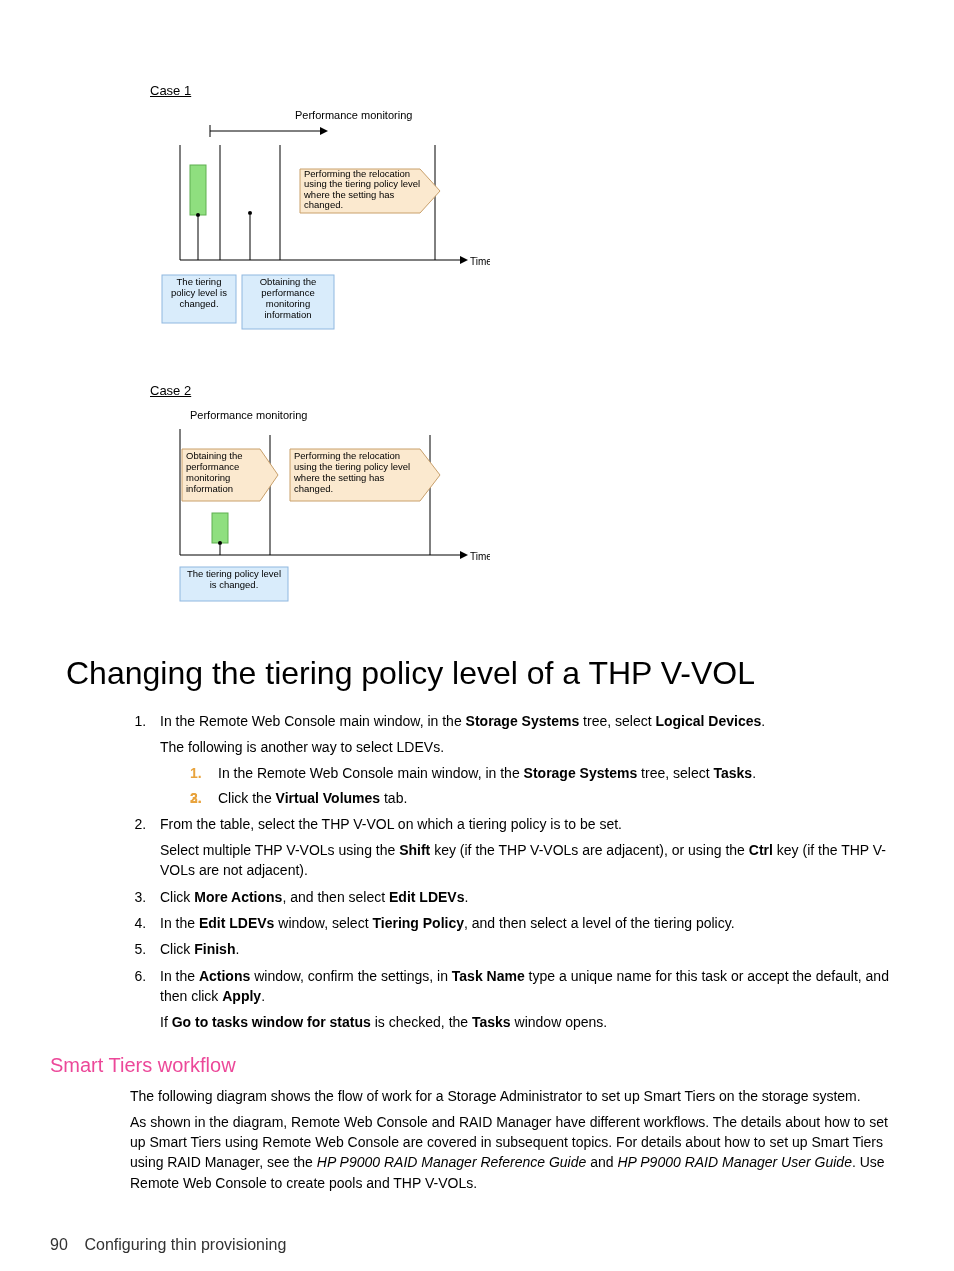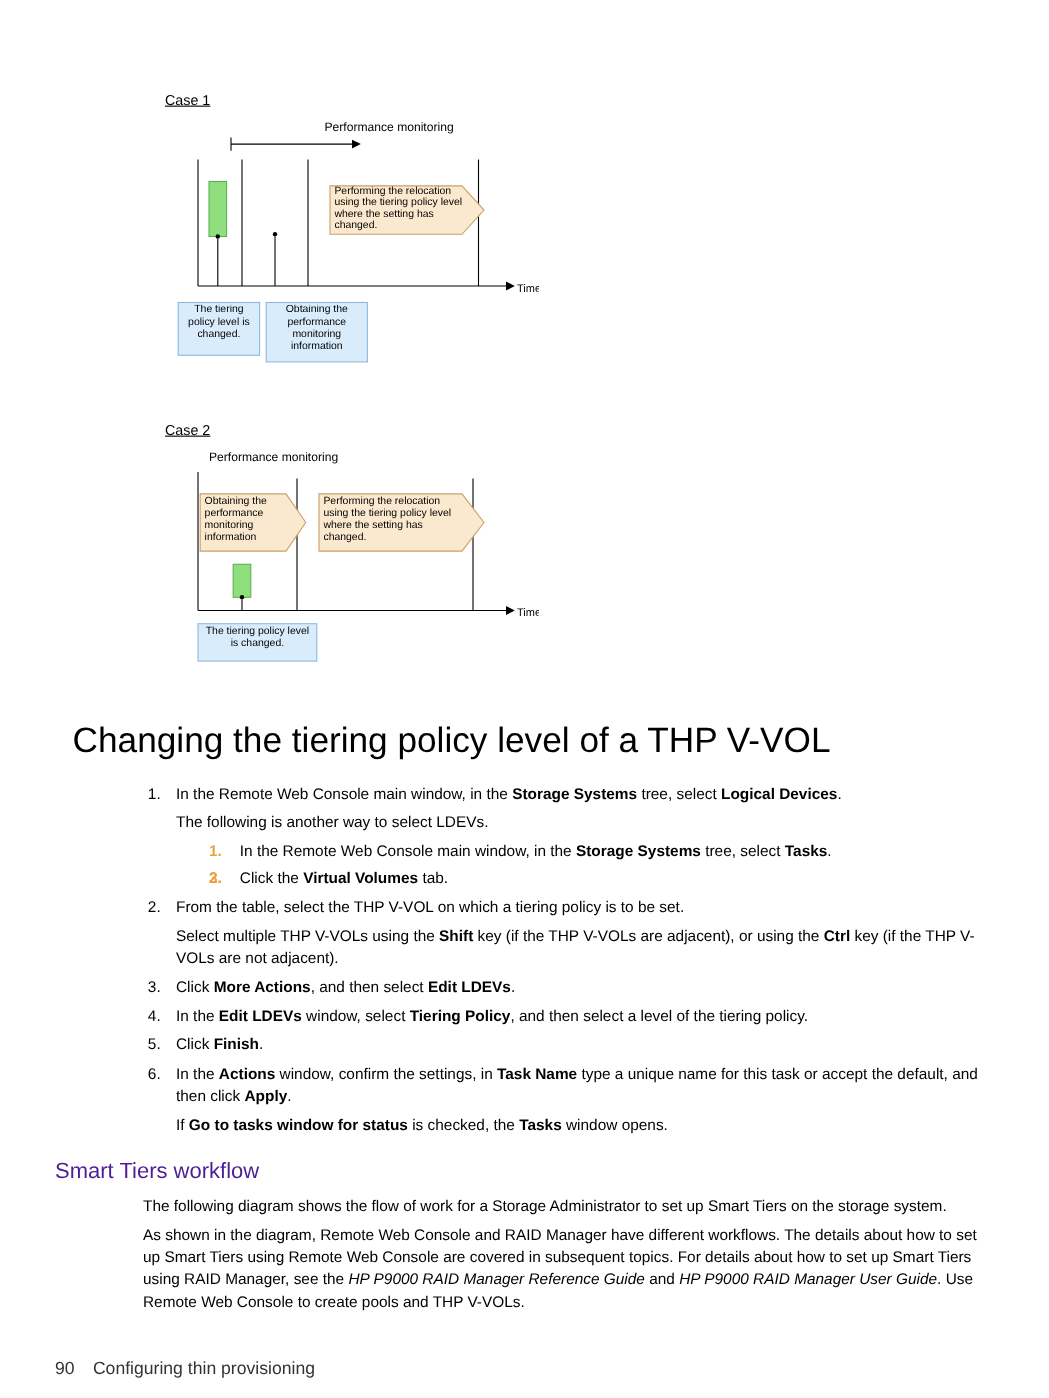--- a/index.html
+++ b/index.html
@@ -18,21 +18,21 @@
   h2 {
     font-family: "Segoe UI Light", "Helvetica Neue", Arial, sans-serif;
     font-weight: 300;
     color: #000000;
     font-size: 32px;
     margin: 10px 0 8px 16px;
   }
   h3 {
     font-family: "Segoe UI Light", "Helvetica Neue", Arial, sans-serif;
     font-weight: 300;
-    color: #4c1d95;
+    color: #ec4899;
     font-size: 20px;
     margin: 18px 0 6px 0;
   }
   ol.top > li {
     margin-bottom: 6px;
   }
   ol.top {
     padding-left: 100px;
   }
   ol.top > li::marker {

